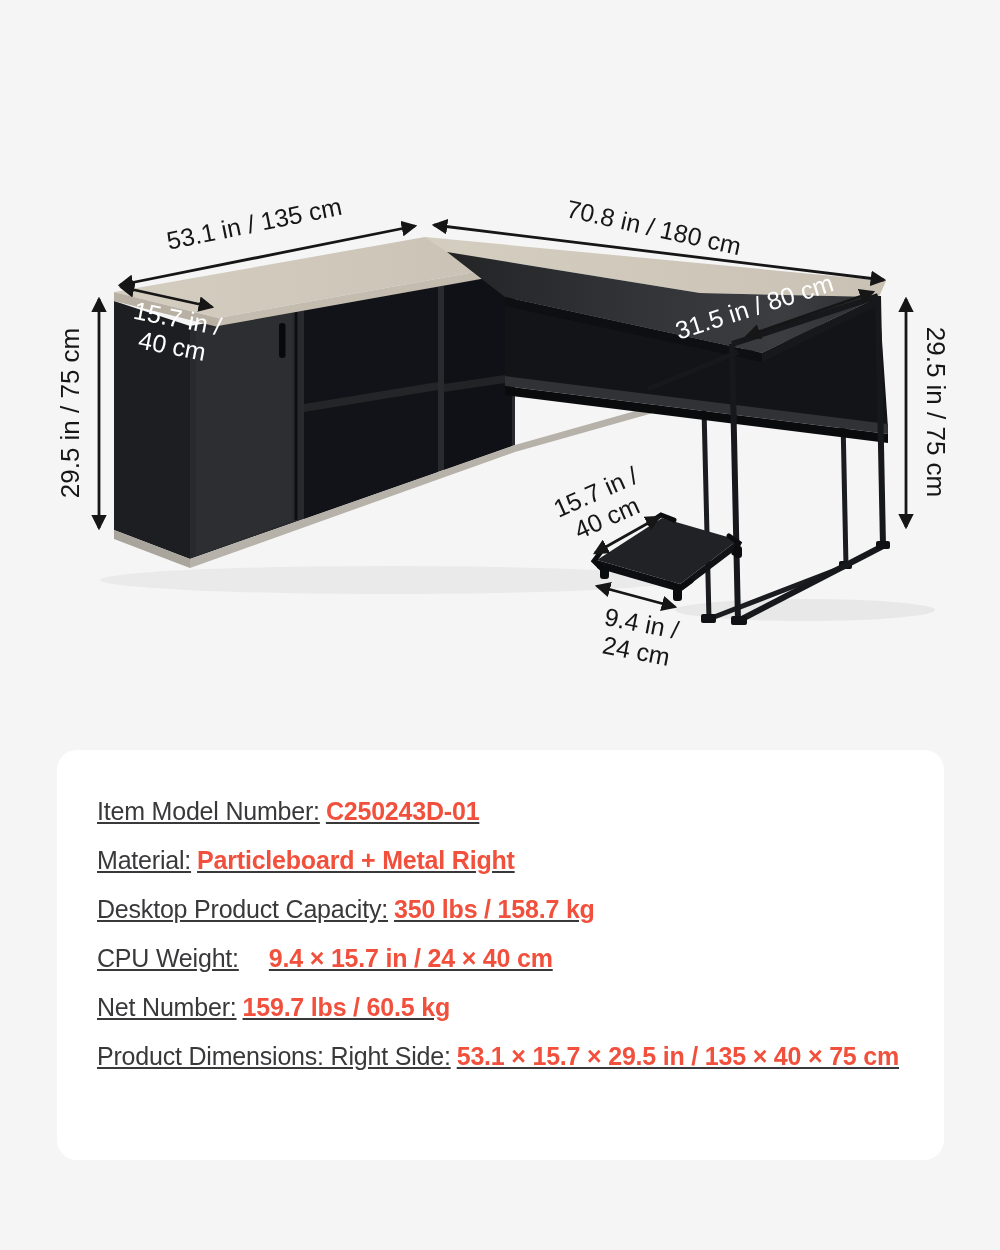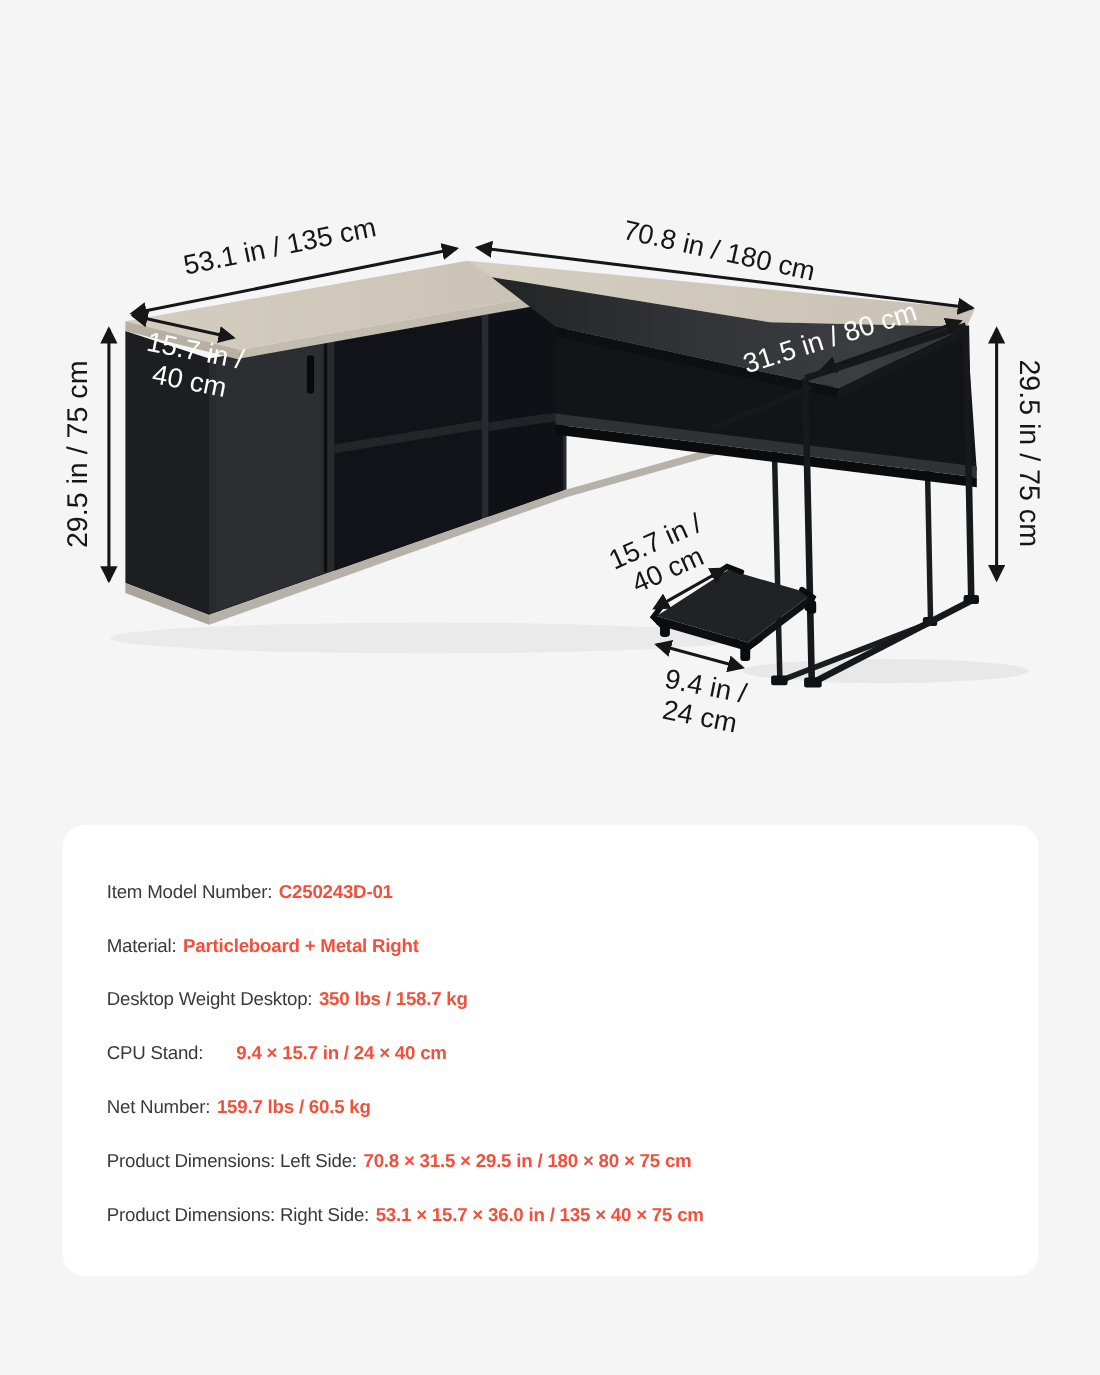--- a/index.html
+++ b/index.html
@@ -16,22 +16,22 @@
     font-size:25px;font-weight:500;fill:#161616;
   }
   .dim-text.white{fill:#FFFFFF;}
   .dim-text.big{font-size:26px;}
   .spec-card{
     position:absolute;left:57px;top:750px;width:887px;height:410px;
     background:#FFFFFF;border-radius:20px;
     padding:48px 40px 0 40px;box-sizing:border-box;
   }
   .spec-row{
-    font-size:17px;line-height:26px;margin-bottom:23px;
-    letter-spacing:-0.2px;color:#39393B;white-space:nowrap;
+    font-size:25px;line-height:26px;margin-bottom:23px;
+    letter-spacing:-0.2px;color:#39393B;white-space:nowrap;text-decoration:underline;
   }
   .spec-label{font-weight:400;}
   .spec-value{color:#F1503C;font-weight:700;margin-left:6px;}
   .wide-gap .spec-value{margin-left:30px;}
 </style>
 </head>
 <body>
 
 <div class="stage">
 
@@ -151,28 +151,25 @@
   </svg>
 
   <div class="spec-card">
     <div class="spec-row">
       <span class="spec-label">Item Model Number:</span><span class="spec-value">C250243D-01</span>
     </div>
     <div class="spec-row">
       <span class="spec-label">Material:</span><span class="spec-value">Particleboard + Metal Right</span>
     </div>
     <div class="spec-row">
-      <span class="spec-label">Desktop Weight Desktop:</span><span class="spec-value">350 lbs / 158.7 kg</span>
+      <span class="spec-label">Desktop Product Capacity:</span><span class="spec-value">350 lbs / 158.7 kg</span>
     </div>
     <div class="spec-row wide-gap">
-      <span class="spec-label">CPU Stand:</span><span class="spec-value">9.4 × 15.7 in / 24 × 40 cm</span>
+      <span class="spec-label">CPU Weight:</span><span class="spec-value">9.4 × 15.7 in / 24 × 40 cm</span>
     </div>
     <div class="spec-row">
       <span class="spec-label">Net Number:</span><span class="spec-value">159.7 lbs / 60.5 kg</span>
     </div>
     <div class="spec-row">
-      <span class="spec-label">Product Dimensions: Left Side:</span><span class="spec-value">70.8 × 31.5 × 29.5 in / 180 × 80 × 75 cm</span>
-    </div>
-    <div class="spec-row">
-      <span class="spec-label">Product Dimensions: Right Side:</span><span class="spec-value">53.1 × 15.7 × 36.0 in / 135 × 40 × 75 cm</span>
+      <span class="spec-label">Product Dimensions: Right Side:</span><span class="spec-value">53.1 × 15.7 × 29.5 in / 135 × 40 × 75 cm</span>
     </div>
   </div>
 </div>
 
 </body></html>

